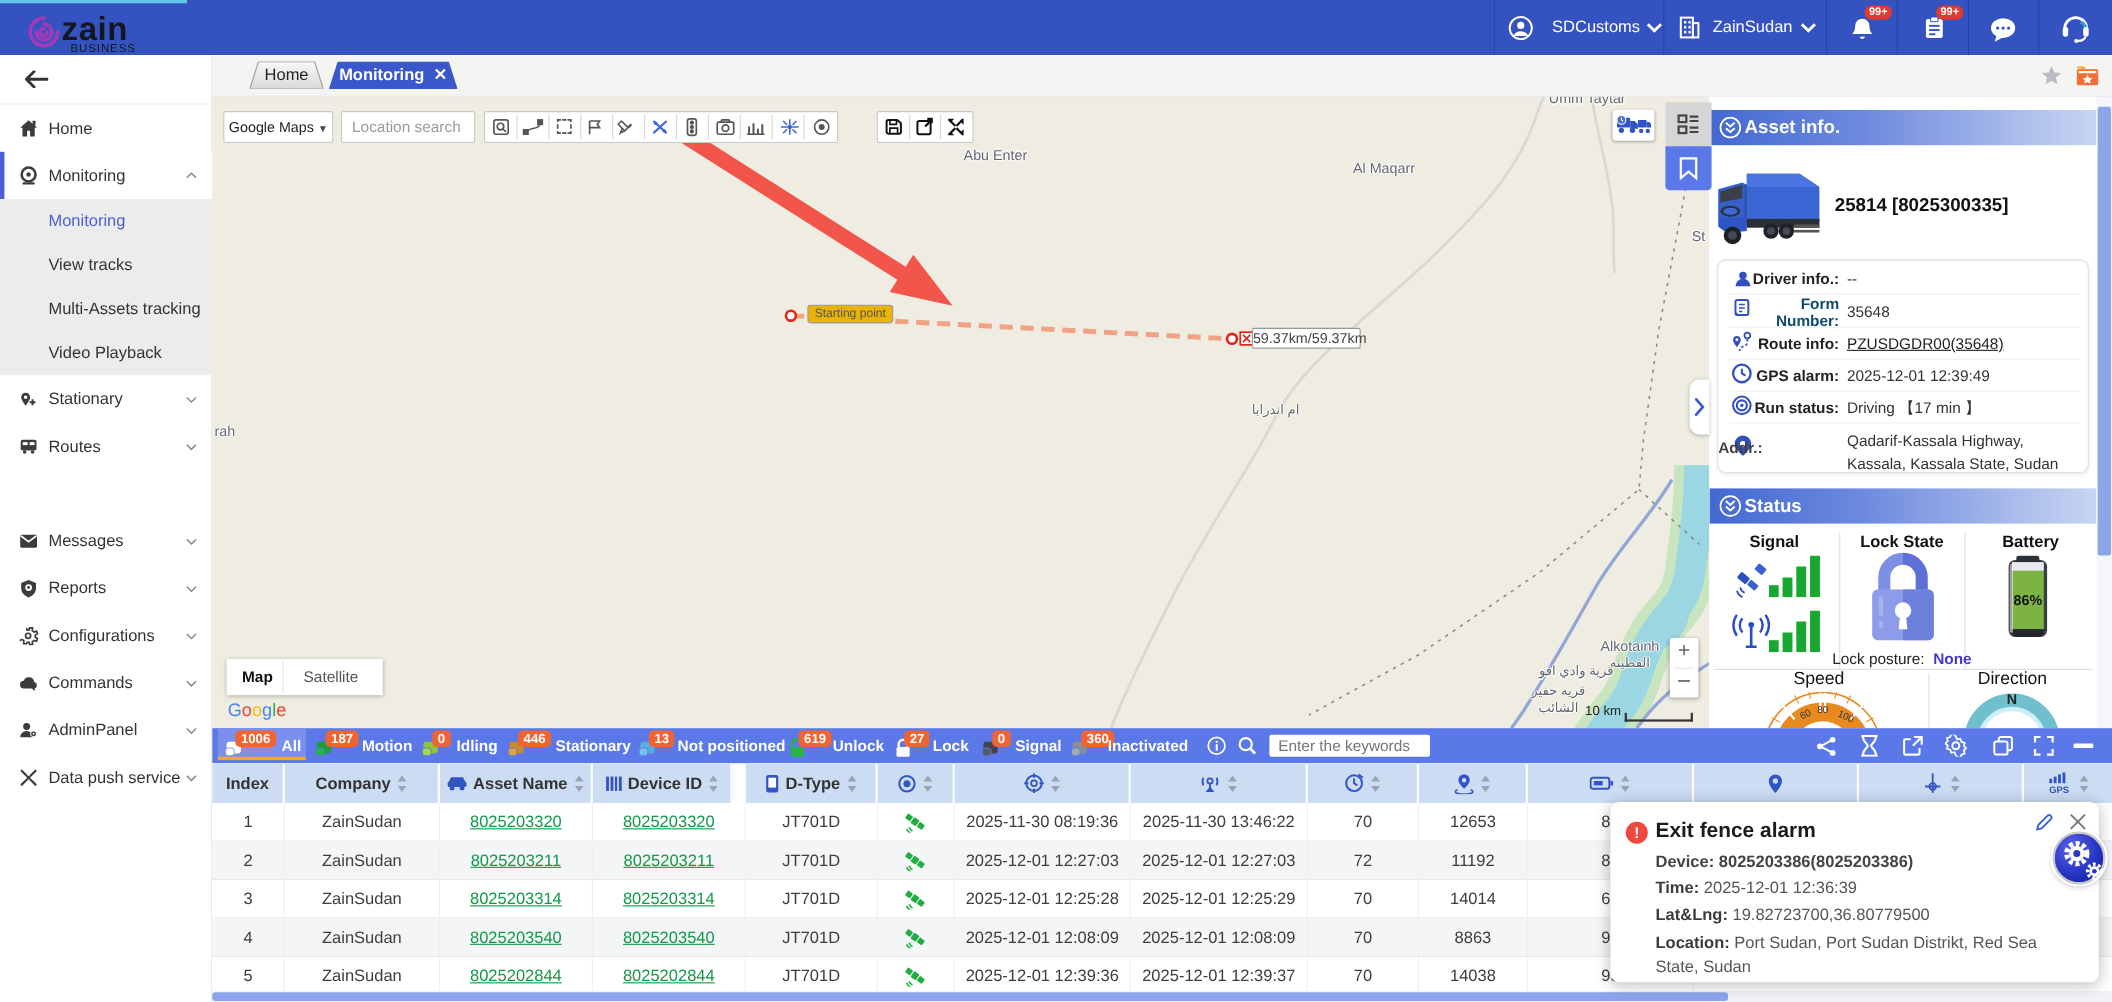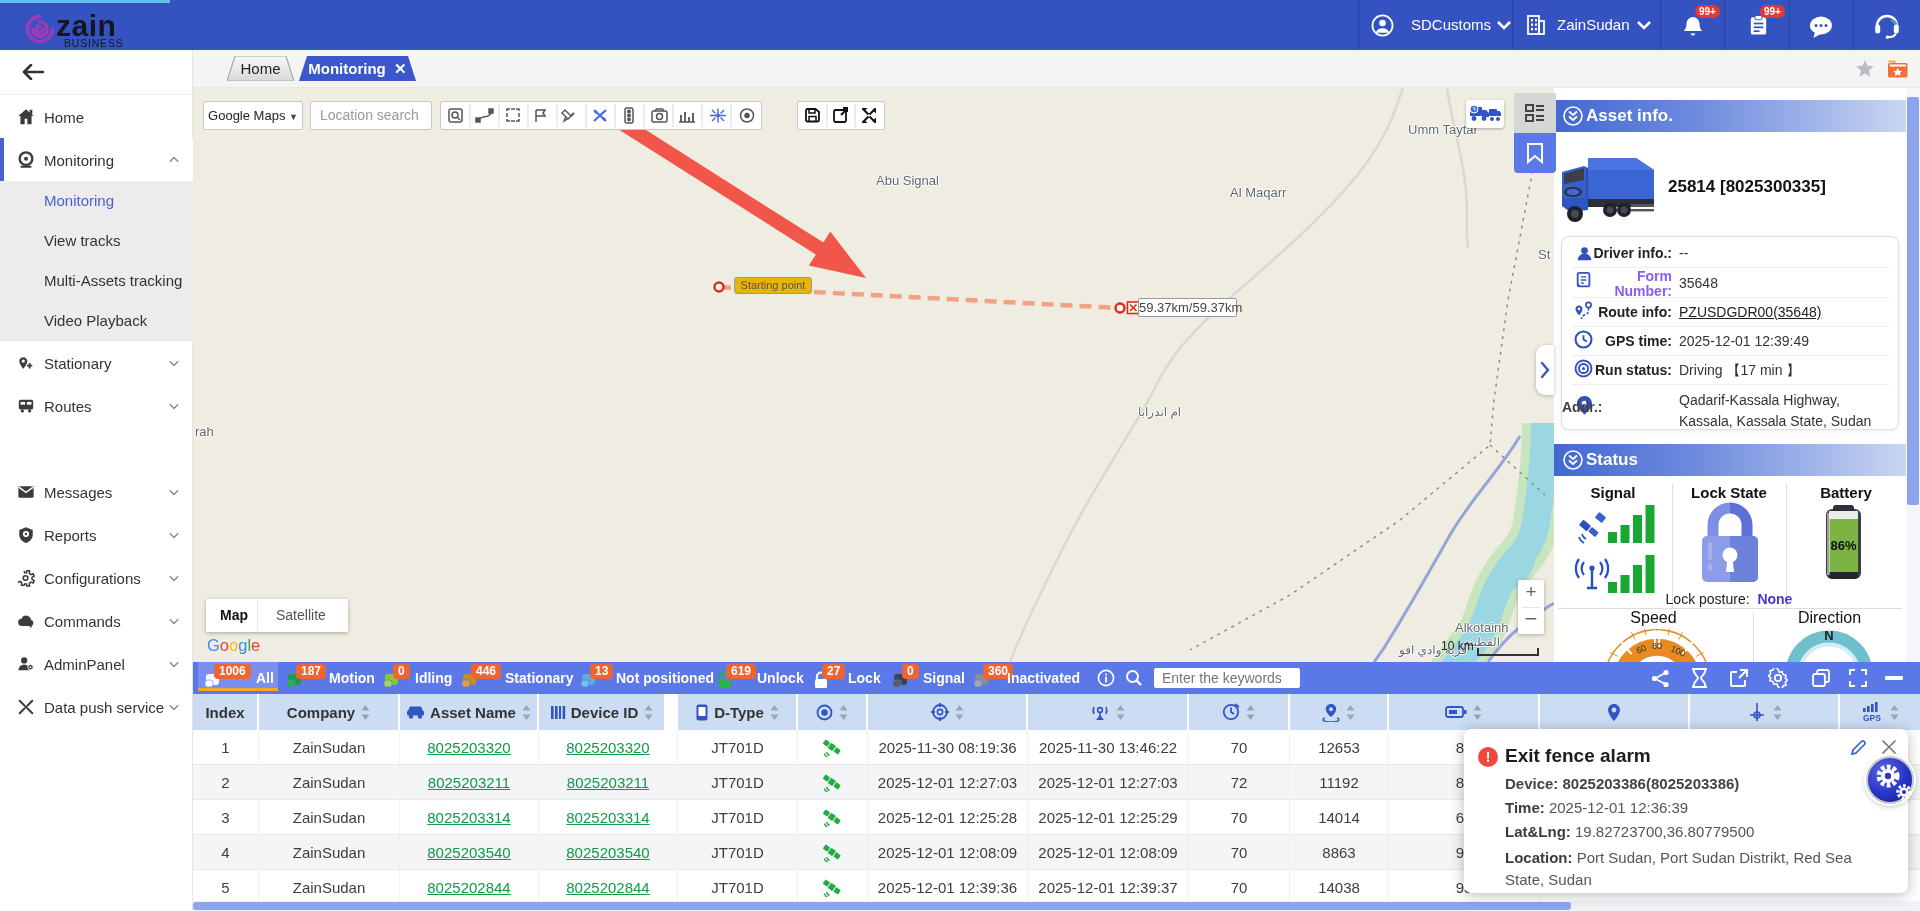--- a/index.html
+++ b/index.html
@@ -19,21 +19,21 @@
 .mitem .ic{position:absolute;left:17px;top:50%;transform:translateY(-50%);width:18px;height:18px;}
 .mitem .chev{position:absolute;right:14px;top:50%;transform:translateY(-50%);width:10px;height:10px;}
 .smenu{position:absolute;left:0;top:131px;width:193px;height:160px;background:#ececec;}
 .sitem{position:absolute;left:44px;white-space:nowrap;height:40px;line-height:40px;font-size:15px;color:#333;}
 
 .tabbar{position:absolute;left:193px;top:50px;width:1727px;height:38px;background:#f4f4f3;border-bottom:1px solid #e7e7e5;}
 .tab{position:absolute;top:6px;height:25px;line-height:25px;font-size:15px;text-align:center;}
 .trap{position:absolute;top:0;left:0;width:100%;height:100%;}
 
 .map{position:absolute;left:193px;top:88px;width:1361px;height:574px;background:#efece1;overflow:hidden;}
-.maplbl{position:absolute;color:#61666e;font-size:13px;white-space:nowrap;text-shadow:-1px 0 #fff,1px 0 #fff,0 1px #fff,0 -1px #fff;margin-top:40px;}
+.maplbl{position:absolute;color:#61666e;font-size:13px;white-space:nowrap;text-shadow:-1px 0 #fff,1px 0 #fff,0 1px #fff,0 -1px #fff;}
 .mtool{position:absolute;background:#fff;border:1px solid #b8b8b8;}
 .mbtn{position:absolute;background:#fff;}
 
 .rpanel{position:absolute;left:1554px;top:88px;width:352px;height:574px;background:#fff;overflow:hidden;}
 .phead{position:absolute;left:0;width:352px;height:32px;background:linear-gradient(90deg,#4368d2 0%,#6d8ade 40%,#c9d6f2 100%);color:#fff;font-size:17px;font-weight:bold;line-height:32px;}
 .vscroll{position:absolute;left:1906px;top:88px;width:14px;height:574px;background:#f5f6fa;}
 .vthumb{position:absolute;left:1907px;top:97px;width:12px;height:408px;background:#8ca4ec;border-radius:2px;}
 
 .fbar{position:absolute;left:193px;top:662px;width:1727px;height:32px;background:#5b78e8;}
 .fitem{position:absolute;top:0;height:32px;color:#fff;font-size:14px;font-weight:bold;}
@@ -280,21 +280,21 @@
 <path d="M1361,515 C1340,528 1315,545 1295,574" fill="none" stroke="#94a6d8" stroke-width="3"></path>
 <path d="M1353,12 L1334,112 L1315,212 L1301,312 L1297,357 L1207,432 L1097,507 L997,562" fill="none" stroke="#8a8a8a" stroke-width="1.4" stroke-dasharray="3 5"></path>
 <path d="M1297,357 L1352,407" fill="none" stroke="#8a8a8a" stroke-width="1.4" stroke-dasharray="3 5"></path>
 <polygon points="420.2,37.9 622.8,166.4 615.9,177.4 673,190 637.3,143.6 630.4,154.6 427.8,26.1" fill="#f2483c" opacity="0.92"></polygon>
 <line x1="526" y1="199" x2="925" y2="220" stroke="#f2a284" stroke-width="4.5" stroke-dasharray="12 7"></line>
 <circle cx="526" cy="199" r="4.5" fill="#fff" stroke="#e02818" stroke-width="2.4"></circle>
 <circle cx="927" cy="220" r="4.5" fill="#fff" stroke="#e02818" stroke-width="2.4"></circle>
 <rect x="934.5" y="214" width="11.5" height="11.5" fill="#fff" stroke="#e02818" stroke-width="1.6"></rect>
         <path d="M937 216.5l6.5 6.5M943.5 216.5L937 223" stroke="#e02818" stroke-width="1.6"></path>
 </svg>
-<div class="maplbl" style="left:683px;top:45px">Abu Signal</div>
+<div class="maplbl" style="left:683px;top:45px">Abu Enter</div>
 <div class="maplbl" style="left:1037px;top:57px">Al Maqarr</div>
 <div class="maplbl" style="left:1215px;top:-6px">Umm Taytar</div>
 <div class="maplbl" style="left:945px;top:277px;font-size:12px">ام اندرابا</div>
 <div class="maplbl" style="left:2px;top:296px">rah</div>
 <div class="maplbl" style="left:1345px;top:119px">St</div>
 <div class="maplbl" style="left:1206px;top:515px;font-size:12px">قرية وادي افو</div>
 <div class="maplbl" style="left:1199px;top:533px;font-size:12px;line-height:15px;text-align:center">قريه حفير<br>الشائب</div>
 <div class="maplbl" style="left:1262px;top:493px;font-size:13px;line-height:14px;text-align:center">Alkotainh<br><span style="font-size:12px">القطينه</span></div>
 <div class="abs" style="left:541px;top:189px;width:78px;height:17px;background:#eab308;border:1px solid #999;border-radius:3px;font-size:11px;color:#555;text-align:center;line-height:15px;z-index:3">Starting point</div>
 <div class="abs" style="left:945px;top:210px;width:99px;height:19px;background:#fff;border:1px solid #999;border-radius:2px;font-size:13px;color:#444;text-align:center;line-height:17px;z-index:3">59.37km/59.37km</div>
@@ -454,34 +454,34 @@
           <circle cx="10" cy="6.5" r="4" fill="#3250c0"></circle>
           <path d="M2 18a8 8 0 0 1 16 0z" fill="#3250c0"></path>
         </svg>
 <div class="abs" style="left:0;top:8px;width:110px;text-align:right;font-size:14px;font-weight:bold;color:#222">Driver info.:</div>
 <div class="abs" style="left:117px;top:8px;font-size:14px;color:#333">--</div>
 <svg class="abs" style="left:13px;top:34px" width="18" height="18" viewBox="0 0 20 20">
           <rect x="3" y="2" width="13" height="15" rx="2" fill="none" stroke="#3250c0" stroke-width="2"></rect>
           <path d="M6.5 6.5h6M6.5 10h6M6.5 13.5h3.5" stroke="#3250c0" stroke-width="1.6"></path>
           <path d="M3 15c2 0 2 2 0 2" stroke="#3250c0" stroke-width="1.4" fill="none"></path>
         </svg>
-<div class="abs" style="left:0;top:32px;width:110px;text-align:right;font-size:14px;font-weight:bold;color:#8b5cf6;line-height:15px">Form<br>Number:</div>
+<div class="abs" style="left:0;top:32px;width:110px;text-align:right;font-size:14px;font-weight:bold;color:#0c4a6e;line-height:15px">Form<br>Number:</div>
 <div class="abs" style="left:117px;top:38px;font-size:14px;color:#333">35648</div>
 <svg class="abs" style="left:12px;top:64px" width="20" height="20" viewBox="0 0 20 20">
           <circle cx="14.5" cy="4" r="2.6" fill="none" stroke="#3250c0" stroke-width="1.6"></circle>
           <path d="M5 4.5C3 4.5 1.5 6 1.5 8c0 2.4 3.5 6.5 3.5 6.5S8.5 10.4 8.5 8C8.5 6 7 4.5 5 4.5zm0 4.7A1.3 1.3 0 1 1 5 6.6a1.3 1.3 0 0 1 0 2.6z" fill="#3250c0"></path>
           <path d="M14.5 7v3c0 3-2 3-4 4s-3 2-3 4" fill="none" stroke="#3250c0" stroke-width="1.6" stroke-dasharray="2.5 1.8"></path>
         </svg>
 <div class="abs" style="left:0;top:67px;width:110px;text-align:right;font-size:14px;font-weight:bold;color:#222">Route info:</div>
 <div class="abs" style="left:117px;top:67px;font-size:14px;color:#222;text-decoration:underline">PZUSDGDR00(35648)</div>
 <svg class="abs" style="left:12px;top:93px" width="19" height="19" viewBox="0 0 20 20">
           <circle cx="10" cy="10" r="8.4" fill="none" stroke="#3250c0" stroke-width="2.2"></circle>
           <path d="M10 5.5V10l3.5 2" fill="none" stroke="#3250c0" stroke-width="2"></path>
         </svg>
-<div class="abs" style="left:0;top:96px;width:110px;text-align:right;font-size:14px;font-weight:bold;color:#222">GPS time:</div>
+<div class="abs" style="left:0;top:96px;width:110px;text-align:right;font-size:14px;font-weight:bold;color:#222">GPS alarm:</div>
 <div class="abs" style="left:117px;top:96px;font-size:14px;color:#333">2025-12-01 12:39:49</div>
 <svg class="abs" style="left:12px;top:122px" width="19" height="19" viewBox="0 0 20 20">
           <circle cx="10" cy="10" r="8.4" fill="none" stroke="#3250c0" stroke-width="2"></circle>
           <circle cx="10" cy="10" r="4.8" fill="none" stroke="#3250c0" stroke-width="2"></circle>
           <circle cx="10" cy="10" r="1.6" fill="#3250c0"></circle>
         </svg>
 <div class="abs" style="left:0;top:125px;width:110px;text-align:right;font-size:14px;font-weight:bold;color:#222">Run status:</div>
 <div class="abs" style="left:117px;top:125px;font-size:14px;color:#333">Driving 【17 min 】</div>
 <svg class="abs" style="left:14px;top:158px" width="17" height="20" viewBox="0 0 17 20">
           <path d="M8.5 1C4.4 1 1 4.4 1 8.5c0 5 7.5 11 7.5 11S16 13.5 16 8.5C16 4.4 12.6 1 8.5 1zm0 10.2a2.7 2.7 0 1 1 0-5.4 2.7 2.7 0 0 1 0 5.4z" fill="#3250c0"></path>

